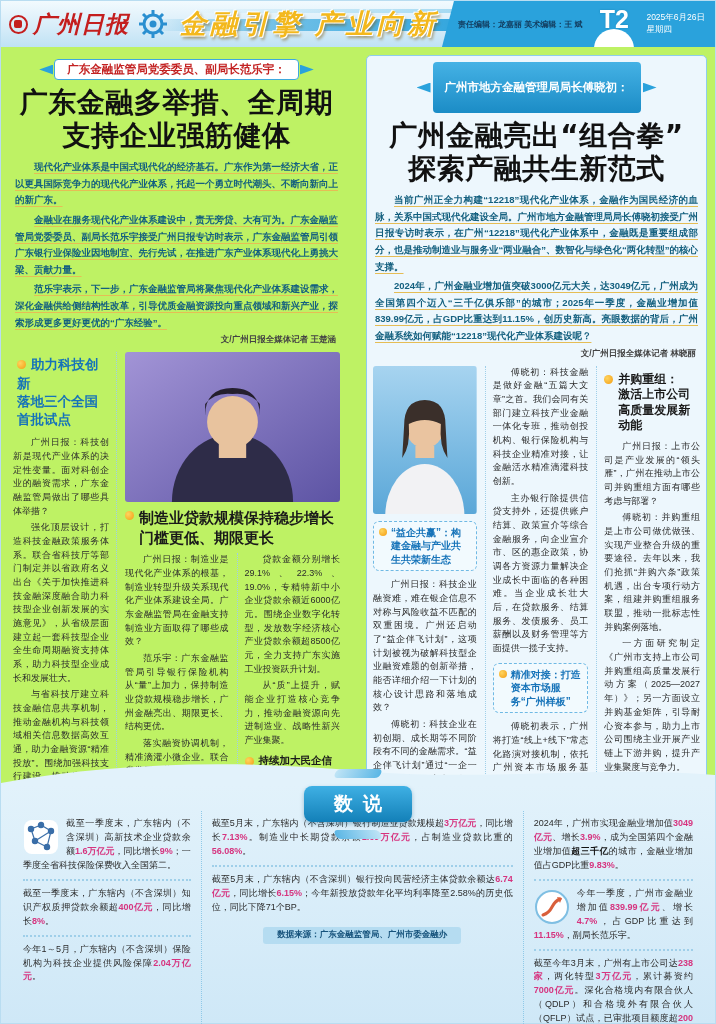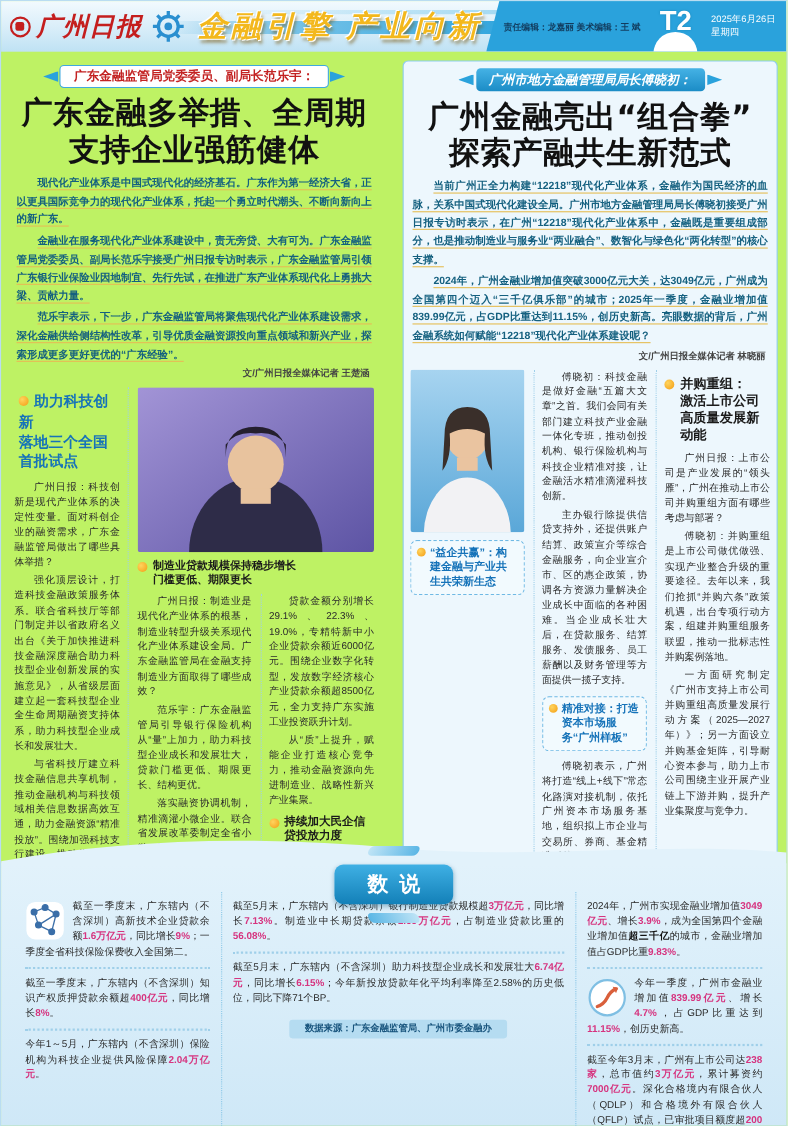--- a/index.html
+++ b/index.html
@@ -36,42 +36,42 @@
   
   .content { display:flex; gap:22px; padding:8px 8px 0; height:744px;justify-content:flex-end; }
   .article { flex:1; overflow:hidden; position:relative; }
   .left-article { padding:2px 4px; }
   .right-article { background:#edf7fd; border:1px solid #8ecdec; border-radius:5px; padding:4px 6px; }
 
   .kicker { width:fit-content; margin:2px auto 6px; position:relative; font-weight:bold; white-space:nowrap;}
   .kicker-left { font-size:11.5px; color:#c32222; background:#fff; border:1.5px solid #3fa9de;
     border-radius:4px; padding:2px 12px;}
   .kicker-right { font-size:11.5px; color:#fff; background:linear-gradient(180deg,#45b2e5,#1b8cc6);
-    border-radius:4px; padding:3px 12px;font-style:italic;}
+    border-radius:4px; padding:18px 12px;}
   .kicker::before,.kicker::after { content:""; position:absolute; top:50%; width:14px; height:10px;
     transform:translateY(-50%); background:#2aa2dc;}
   .kicker::before { left:-16px; clip-path:polygon(0 50%,100% 0,100% 100%);}
   .kicker::after { right:-16px; clip-path:polygon(100% 50%,0 0,0 100%);}
 
   .headline { text-align:center; font-weight:900; color:#111; line-height:1.18;
     font-size:28px; letter-spacing:.5px; font-family:"DejaVu Sans","Liberation Sans",sans-serif; white-space:pre-line;}
   .intro { margin:7px 2px 2px; }
   .intro .para { font-size:9.5px; line-height:1.75; color:#14607f; font-weight:bold; text-align:justify; text-indent:2em;
     text-decoration:underline; text-decoration-color:#e5bd55; text-decoration-thickness:1px; text-underline-offset:3px;}
   .byline { text-align:right; font-size:8.5px; color:#444; margin:2px 4px 6px; font-weight:bold;}
 
   .pre { white-space:pre-line; }
   .para { font-size:9px; line-height:1.52; color:#2b2b2b; text-align:justify; text-indent:2em; margin-bottom:3px;}
 
   .colsL { display:grid; grid-template-columns:104px 1fr; gap:8px; height:520px; overflow:hidden;}
   .colL1 { border-right:1px dotted #9fcfe9; padding-right:7px;}
   .blue-header { font-size:13.5px; font-weight:900; color:#1673b9; line-height:1.35; margin:4px 0 7px; position:relative; padding-left:4px;}
   .blue-header .dot,.orange-header .dot { display:inline-block; width:9px; height:9px; border-radius:50%;
     background:radial-gradient(circle at 35% 35%,#ffd45e,#f39c12); margin-right:5px; flex:none;}
-  .orange-header { display:flex; align-items:flex-start; font-size:10px; font-weight:900; color:#1a1a1a;
+  .orange-header { display:flex; align-items:flex-start; font-size:15px; font-weight:900; color:#1a1a1a;
     line-height:1.3; margin:6px 0; }
   .orange-header .dot { margin-top:3px; }
   .twocol { display:grid; grid-template-columns:1fr 1fr; gap:8px; }
   .twocol .c2 { border-left:1px dotted #9fcfe9; padding-left:7px; }
 
   .photo { width:100%; border-radius:3px; position:relative; overflow:hidden; margin-bottom:4px;}
   .photo svg { display:block; width:100%; height:100%; }
   .photo-left { height:150px; }
   .photo-right { height:148px; }
 
@@ -186,21 +186,21 @@
             </svg>
           </div>
           <h4 class="orange-header">
               <span class="dot"></span>
               <span class="pre">制造业贷款规模保持稳步增长
 门槛更低、期限更长</span>
             </h4>
           <div class="twocol">
             <div class="c1">
                 <p class="para">广州日报：制造业是现代化产业体系的根基，制造业转型升级关系现代化产业体系建设全局。广东金融监管局在金融支持制造业方面取得了哪些成效？</p>
-                <p class="para">范乐宇：广东金融监管局引导银行保险机构从“量”上加力，助力科技型企业成长和发展壮大，贷款门槛更低、期限更长、结构更优。</p>
+                <p class="para">范乐宇：广东金融监管局引导银行保险机构从“量”上加力，保持制造业贷款规模稳步增长，广州金融亮出、期限更长、结构更优。</p>
                 <p class="para">落实融资协调机制，精准滴灌小微企业。联合省发展改革委制定全省小微融资协调机制“1+3+3”制度体系，在省级、20个地市、122个区县全覆盖成立工作专班，指导银行开展“千企万户大走访”，累计发放贷款41.63万户、1.32万亿元。</p>
               </div>
             <div class="c2">
               <div>
                   <p class="para">贷款金额分别增长29.1%、22.3%、19.0%，专精特新中小企业贷款余额近6000亿元。围绕企业数字化转型，发放数字经济核心产业贷款余额超8500亿元，全力支持广东实施工业投资跃升计划。</p>
                   <p class="para">从“质”上提升，赋能企业打造核心竞争力，推动金融资源向先进制造业、战略性新兴产业集聚。</p>
                 </div>
               <h4 class="orange-header" style="font-size:10.5px">
                   <span class="dot"></span>
                   <span class="pre">持续加大民企信贷投放力度
@@ -237,20 +237,24 @@
               <ellipse cx="55" cy="150" rx="42" ry="52" fill="#f2f2f4"></ellipse>
               <circle cx="55" cy="62" r="20" fill="#eac4a0"></circle>
               <path d="M33 60 Q33 34 55 34 Q77 34 77 60 L79 92 Q70 80 72 58 Q55 50 38 58 Q40 80 31 92 Z" fill="#3a2f2a"></path>
               <rect x="45" y="80" width="20" height="12" fill="#eac4a0"></rect>
             </svg>
           </div>
           <h4 class="boxed-header">
               <span class="dot"></span>
               <span>“益企共赢”：构建金融与产业共生共荣新生态</span>
             </h4>
+          <div>
+              <p class="para">广州日报：科技企业融资难，难在银企信息不对称与风险收益不匹配的双重困境。广州还启动了“益企伴飞计划”，这项计划被视为破解科技型企业融资难题的创新举措，能否详细介绍一下计划的核心设计思路和落地成效？</p>
+              <p class="para">傅晓初：科技企业在初创期、成长期等不同阶段有不同的金融需求。“益企伴飞计划”通过“一企一策”为企业匹配主办银行，提供全生命周期金融服务，帮助一大批科技企业解决了首贷、增贷难题。</p>
+            </div>
         </div>
         <div class="colR2">
           <div>
               <p class="para">傅晓初：科技金融是做好金融“五篇大文章”之首。我们会同有关部门建立科技产业金融一体化专班，推动创投机构、银行保险机构与科技企业精准对接，让金融活水精准滴灌科技创新。</p>
               <p class="para">主办银行除提供信贷支持外，还提供账户结算、政策宣介等综合金融服务，向企业宣介市、区的惠企政策，协调各方资源力量解决企业成长中面临的各种困难。当企业成长壮大后，在贷款服务、结算服务、发债服务、员工薪酬以及财务管理等方面提供一揽子支持。</p>
             </div>
           <h4 class="boxed-header">
               <span class="dot"></span>
               <span>精准对接：打造资本市场服务“广州样板”</span>
             </h4>
@@ -301,29 +305,29 @@
                   <circle cx="12" cy="22" r="2.6"></circle>
                   <circle cx="24" cy="28" r="2.6"></circle>
                 </g>
               </svg></span><span class="txt"><span class="">截至一季度末，广东辖内（不含深圳）高新技术企业贷款余额</span><span class="hl">1.6万亿元</span><span class="">，同比增长</span><span class="hl">9%</span><span class="">；一季度全省科技保险保费收入全国第二。</span></span></div>
           <div class="stat-item"><span class="txt"><span class="">截至一季度末，广东辖内（不含深圳）知识产权质押贷款余额超</span><span class="hl">400亿元</span><span class="">，同比增长</span><span class="hl">8%</span><span class="">。</span></span></div>
           <div class="stat-item"><span class="txt"><span class="">今年1～5月，广东辖内（不含深圳）保险机构为科技企业提供风险保障</span><span class="hl">2.04万亿元</span><span class="">。</span></span></div>
         </div>
       <div class="shuo-col">
         <div>
             <div class="stat-item"><span class="txt"><span class="">截至5月末，广东辖内（不含深圳）银行制造业贷款规模超</span><span class="hl">3万亿元</span><span class="">，同比增长</span><span class="hl">7.13%</span><span class="">。制造业中长期贷款余额</span><span class="hl">1.69万亿元</span><span class="">，占制造业贷款比重的</span><span class="hl">56.08%</span><span class="">。</span></span></div>
-            <div class="stat-item"><span class="txt"><span class="">截至5月末，广东辖内（不含深圳）助力科技型企业成长和发展壮大</span><span class="hl">6.74亿元</span><span class="">，同比增长</span><span class="hl">6.15%</span><span class="">；今年新投放贷款年化平均利率降至2.58%的历史低位，同比下降71个BP。</span></span></div>
+            <div class="stat-item"><span class="txt"><span class="">截至5月末，广东辖内（不含深圳）银行投向民营经济主体贷款余额达</span><span class="hl">6.74亿元</span><span class="">，同比增长</span><span class="hl">6.15%</span><span class="">；今年新投放贷款年化平均利率降至2.58%的历史低位，同比下降71个BP。</span></span></div>
           </div>
         <span class="source-badge">数据来源：广东金融监管局、广州市委金融办</span>
       </div>
       <div class="shuo-col">
           <div class="stat-item"><span class="txt"><span class="">2024年，广州市实现金融业增加值</span><span class="hl">3049亿元</span><span class="">、增长</span><span class="hl">3.9%</span><span class="">，成为全国第四个金融业增加值</span><span class=" b">超三千亿</span><span class="">的城市，金融业增加值占GDP比重</span><span class="hl">9.83%</span><span class="">。</span></span></div>
           <div class="stat-item"><span class="stat-icon"><svg viewBox="0 0 36 36">
                 <circle cx="18" cy="18" r="16" fill="#fff" stroke="#7fbfe3" stroke-width="2"></circle>
                 <path d="M9 26 Q15 24 18 18 Q21 12 26 10" fill="none" stroke="#d95f3b" stroke-width="3" stroke-linecap="round"></path>
                 <path d="M23 8 L28 9 L26 14 Z" fill="#d95f3b"></path>
-              </svg></span><span class="txt"><span class="">今年一季度，广州市金融业增加值</span><span class="hl">839.99亿元</span><span class="">、增长</span><span class="hl">4.7%</span><span class="">，占GDP比重达到</span><span class="hl">11.15%</span><span class="">，创历史新高。</span></span></div>
-          <div class="stat-item"><span class="txt"><span class="">截至今年3月末，广州有上市公司达</span><span class="hl">238家</span><span class="">，总市值约</span><span class="hl">3万亿元</span><span class="">，累计募资约</span><span class="hl">7000亿元</span><span class="">。深化合格境内有限合伙人（QDLP）和合格境外有限合伙人（QFLP）试点，已审批项目额度超</span><span class="hl">200亿元</span></span></div>
+              </svg></span><span class="txt"><span class="">今年一季度，广州市金融业增加值</span><span class="hl">839.99亿元</span><span class="">、增长</span><span class="hl">4.7%</span><span class="">，占GDP比重达到</span><span class="hl">11.15%</span><span class="">，副局长范乐宇。</span></span></div>
+          <div class="stat-item"><span class="txt"><span class="">截至今年3月末，广州有上市公司达</span><span class="hl">238家</span><span class="">，两化转型</span><span class="hl">3万亿元</span><span class="">，累计募资约</span><span class="hl">7000亿元</span><span class="">。深化合格境内有限合伙人（QDLP）和合格境外有限合伙人（QFLP）试点，已审批项目额度超</span><span class="hl">200亿元</span></span></div>
         </div>
     </div>
   </section>
 
 </div>
 
 </body></html>

